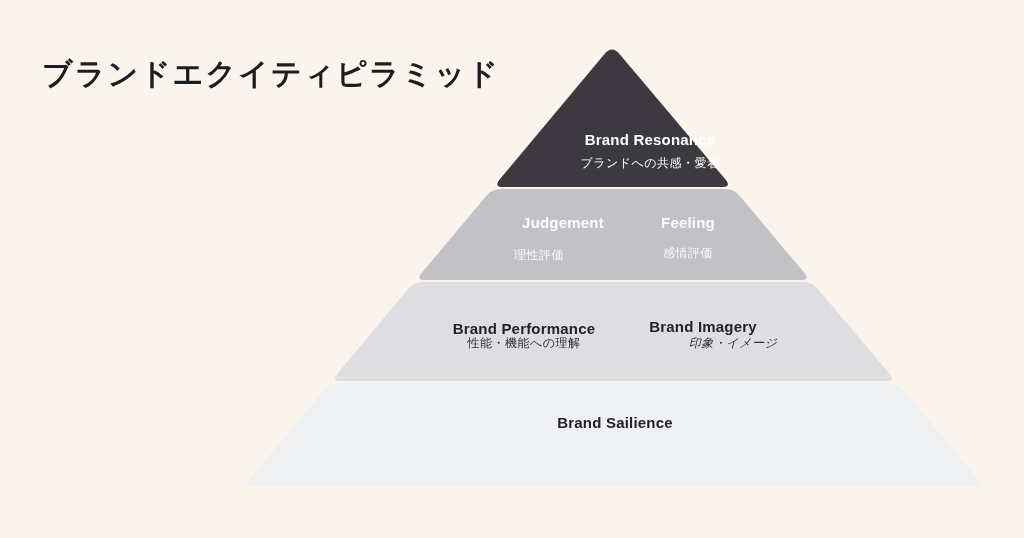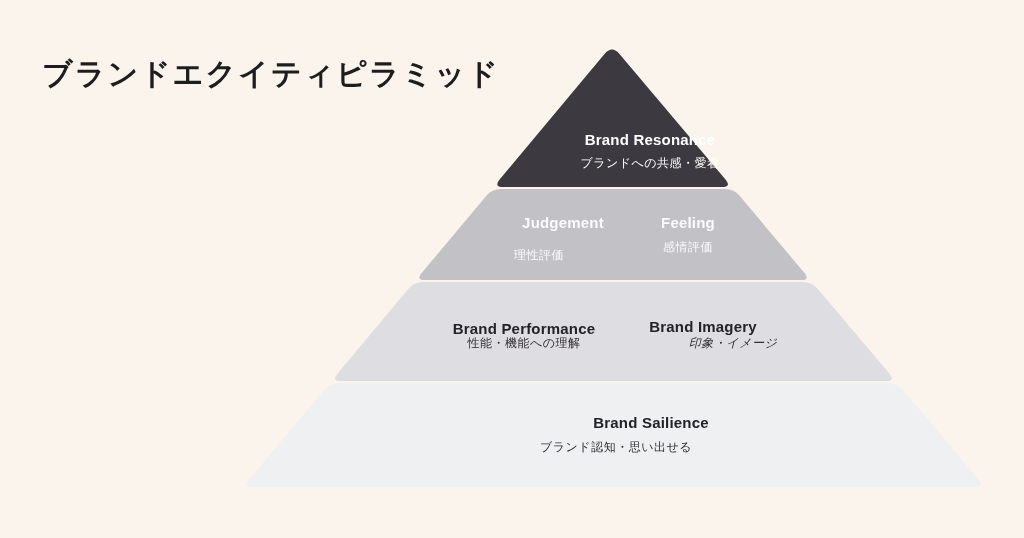--- a/index.html
+++ b/index.html
@@ -34,26 +34,26 @@
   .on-gray.jp { color: rgba(255,255,255,0.93); }
   .on-light { color: #232226; }
   .on-light.jp { color: #322f35; }
 
   
   .l1-en { left: 614px; top: 139px; }
   .l1-jp { left: 614px; top: 163px; }
   .l2a-en { left: 539px; top: 222px; margin-left: 24px; }
   .l2a-jp { left: 539px; top: 247px; margin-top: 8px; }
   .l2b-en { left: 688px; top: 222px; }
-  .l2b-jp { left: 688px; top: 247px; }
+  .l2b-jp { left: 688px; top: 253px; }
   .l3a-en { left: 524px; top: 328px; }
   .l3a-jp { left: 524px; top: 343px; }
   .l3b-en { left: 703px; top: 326px; }
   .l3b-jp { left: 733px; top: 343px; font-style: italic; }
-  .l4-en { left: 615px; top: 422px; margin-left: 36px; }
+  .l4-en { left: 615px; top: 422px; }
   .l4-jp { left: 616px; top: 447px; }
 </style>
 </head>
 <body>
 
 <div class="stage" style="background: rgb(250, 244, 236);">
 
   <svg class="pyramid-svg" width="1024" height="538" viewBox="0 0 1024 538">
     <rect x="0" y="0" width="1024" height="538" fill="#faf4ec"></rect>
     <path d="M 619.7 54.2 L 725.5 179.4 Q 731.9 187 721.9 187 L 503.4 187 Q 493.4 187 499.8 179.3 L 604.3 54.2 Q 612 45 619.7 54.2 Z" fill="#3c3a40"></path>
@@ -71,15 +71,14 @@
   <div class="lbl jp on-gray l2a-jp">理性評価</div>
   <div class="lbl en on-gray l2b-en">Feeling</div>
   <div class="lbl jp on-gray l2b-jp">感情評価</div>
 
   <div class="lbl en on-light l3a-en">Brand Performance</div>
   <div class="lbl jp on-light l3a-jp">性能・機能への理解</div>
   <div class="lbl en on-light l3b-en">Brand Imagery</div>
   <div class="lbl jp on-light l3b-jp">印象・イメージ</div>
 
   <div class="lbl en on-light l4-en">Brand Sailience</div>
-  <div class="lbl jp on-light l4-jp">ブランド認知・思い出せる</div>
 
 </div>
 
 </body></html>

